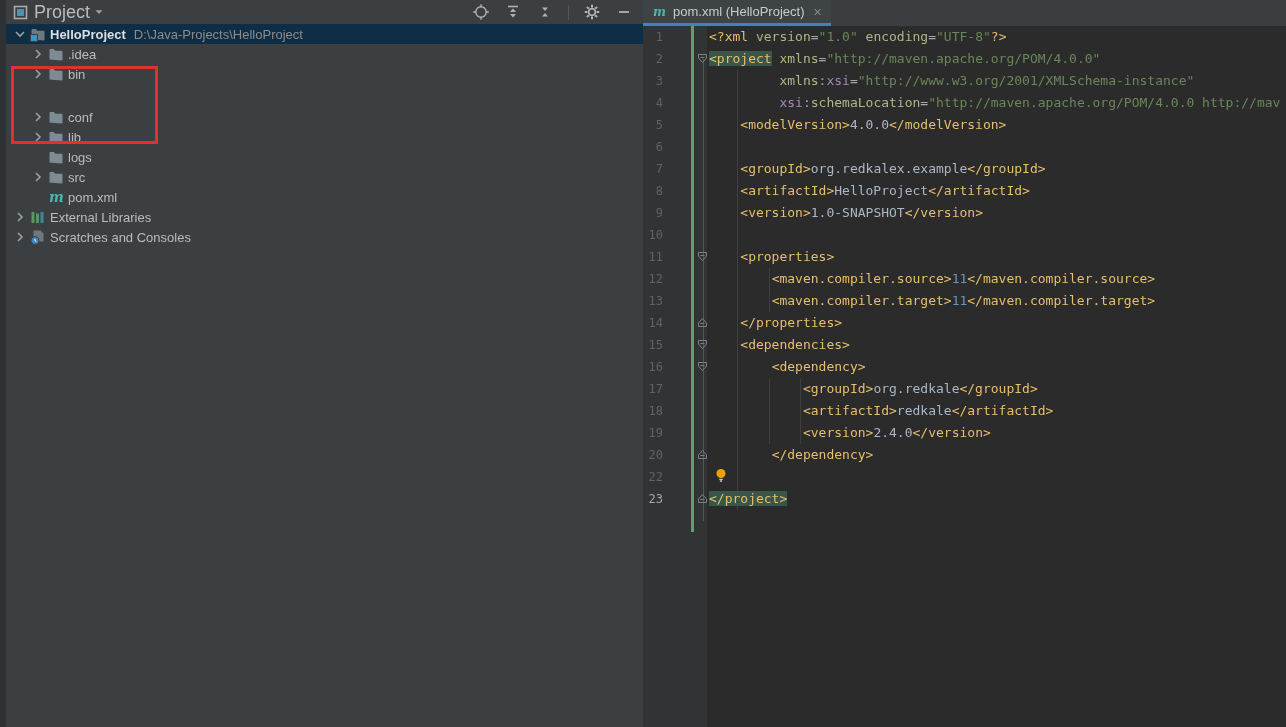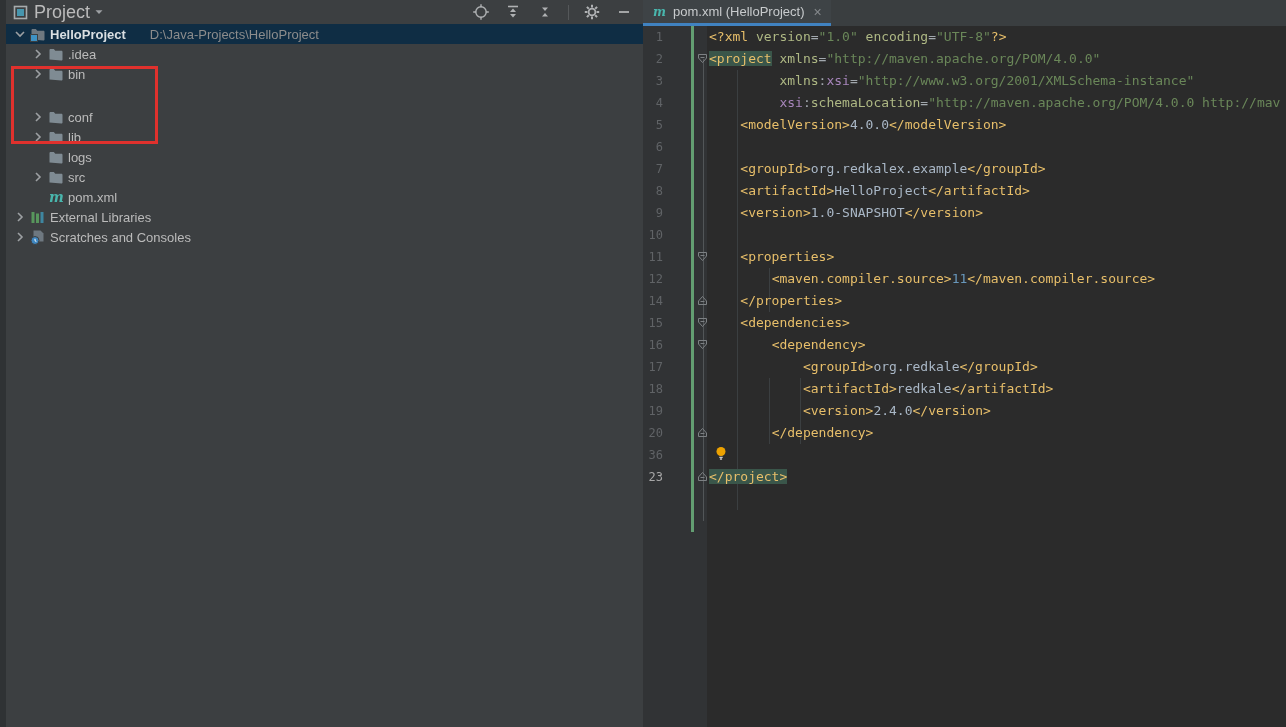--- a/index.html
+++ b/index.html
@@ -22,21 +22,21 @@
   .ph-actions{margin-left:auto;display:flex;align-items:center;gap:14px;padding-right:10px;}
   .ph-actions .act{display:inline-flex;align-items:center;justify-content:center;width:18px;height:18px;cursor:pointer;}
   .vsep{width:1px;height:15px;background:#55585A;}
   .tree{position:absolute;top:24px;left:0;right:0;}
   .tree-row{height:20px;display:flex;align-items:center;font-size:13px;color:var(--tree-text);white-space:nowrap;cursor:pointer;}
   .tree-row.selected{background:var(--selection-bg);}
   .tw{width:16px;height:16px;flex:none;display:inline-flex;align-items:center;justify-content:center;}
   .chev{margin-right:2px;}
   .t-label{margin-left:4px;}
   .t-label.bold{font-weight:bold;color:#DADFE2;}
-  .t-path{margin-left:24px;color:var(--tree-path);}
+  .t-path{margin-left:8px;color:var(--tree-path);}
   .red-box{position:absolute;left:5px;top:66px;width:147px;height:78px;border:3px solid var(--annotation-red);box-sizing:border-box;z-index:6;pointer-events:none;}
 
   
   .editor{position:absolute;left:643px;top:0;width:643px;height:100%;background:var(--editor-bg);}
   .tabbar{position:relative;height:26px;background:#3A3E40;}
   .tab{position:absolute;left:0;top:0;height:23px;display:flex;align-items:center;
        padding:0 9px 0 8px;gap:6px;background:#3E4346;color:#C8CBCD;font-size:13px;
        border-bottom:3px solid var(--tab-underline);cursor:pointer;}
   .tab-close{color:#85898C;font-size:14px;margin-left:3px;line-height:1;cursor:pointer;}
 
@@ -342,20 +342,25 @@
               </svg>
             </span>
             <span class="code"><span class="tk-txt">    </span><span class="tk-tag">&lt;properties&gt;</span></span>
           </div>
           <div class="ed-line">
             <span class="ln">12</span>
             <span class="fold"></span>
             <span class="code"><span class="tk-txt">        </span><span class="tk-tag">&lt;maven.compiler.source&gt;</span><span class="tk-num">11</span><span class="tk-tag">&lt;/maven.compiler.source&gt;</span></span>
           </div>
           <div class="ed-line">
+            <span class="ln">13</span>
+            <span class="fold"></span>
+            <span class="code"><span class="tk-txt">        </span><span class="tk-tag">&lt;maven.compiler.target&gt;</span><span class="tk-num">11</span><span class="tk-tag">&lt;/maven.compiler.target&gt;</span></span>
+          </div>
+          <div class="ed-line">
             <span class="ln">14</span>
             <span class="fold">
               <svg width="11" height="11" viewBox="0 0 11 11">
                 <path d="M1.5 9.5h8V6L5.5 1.5 1.5 6z" fill="none" stroke="#7D8184"></path>
                 <path d="M3.5 6.5h4" stroke="#7D8184"></path>
               </svg>
             </span>
             <span class="code"><span class="tk-txt">    </span><span class="tk-tag">&lt;/properties&gt;</span></span>
           </div>
           <div class="ed-line">
@@ -397,21 +402,21 @@
             <span class="ln">20</span>
             <span class="fold">
               <svg width="11" height="11" viewBox="0 0 11 11">
                 <path d="M1.5 9.5h8V6L5.5 1.5 1.5 6z" fill="none" stroke="#7D8184"></path>
                 <path d="M3.5 6.5h4" stroke="#7D8184"></path>
               </svg>
             </span>
             <span class="code"><span class="tk-txt">        </span><span class="tk-tag">&lt;/dependency&gt;</span></span>
           </div>
           <div class="ed-line">
-            <span class="ln">36</span>
+            <span class="ln">22</span>
             <span class="fold"></span>
             <span class="code"><svg class="bulb" width="12" height="15" viewBox="0 0 12 15">
                 <circle cx="6" cy="5.5" r="4.5" fill="#EDA200"></circle>
                 <path d="M4.3 11.3h3.4M4.9 13h2.2" stroke="#C8C8C8" stroke-width="1.3"></path>
               </svg></span>
           </div>
           <div class="ed-line">
             <span class="ln cur">23</span>
             <span class="fold">
               <svg width="11" height="11" viewBox="0 0 11 11">

